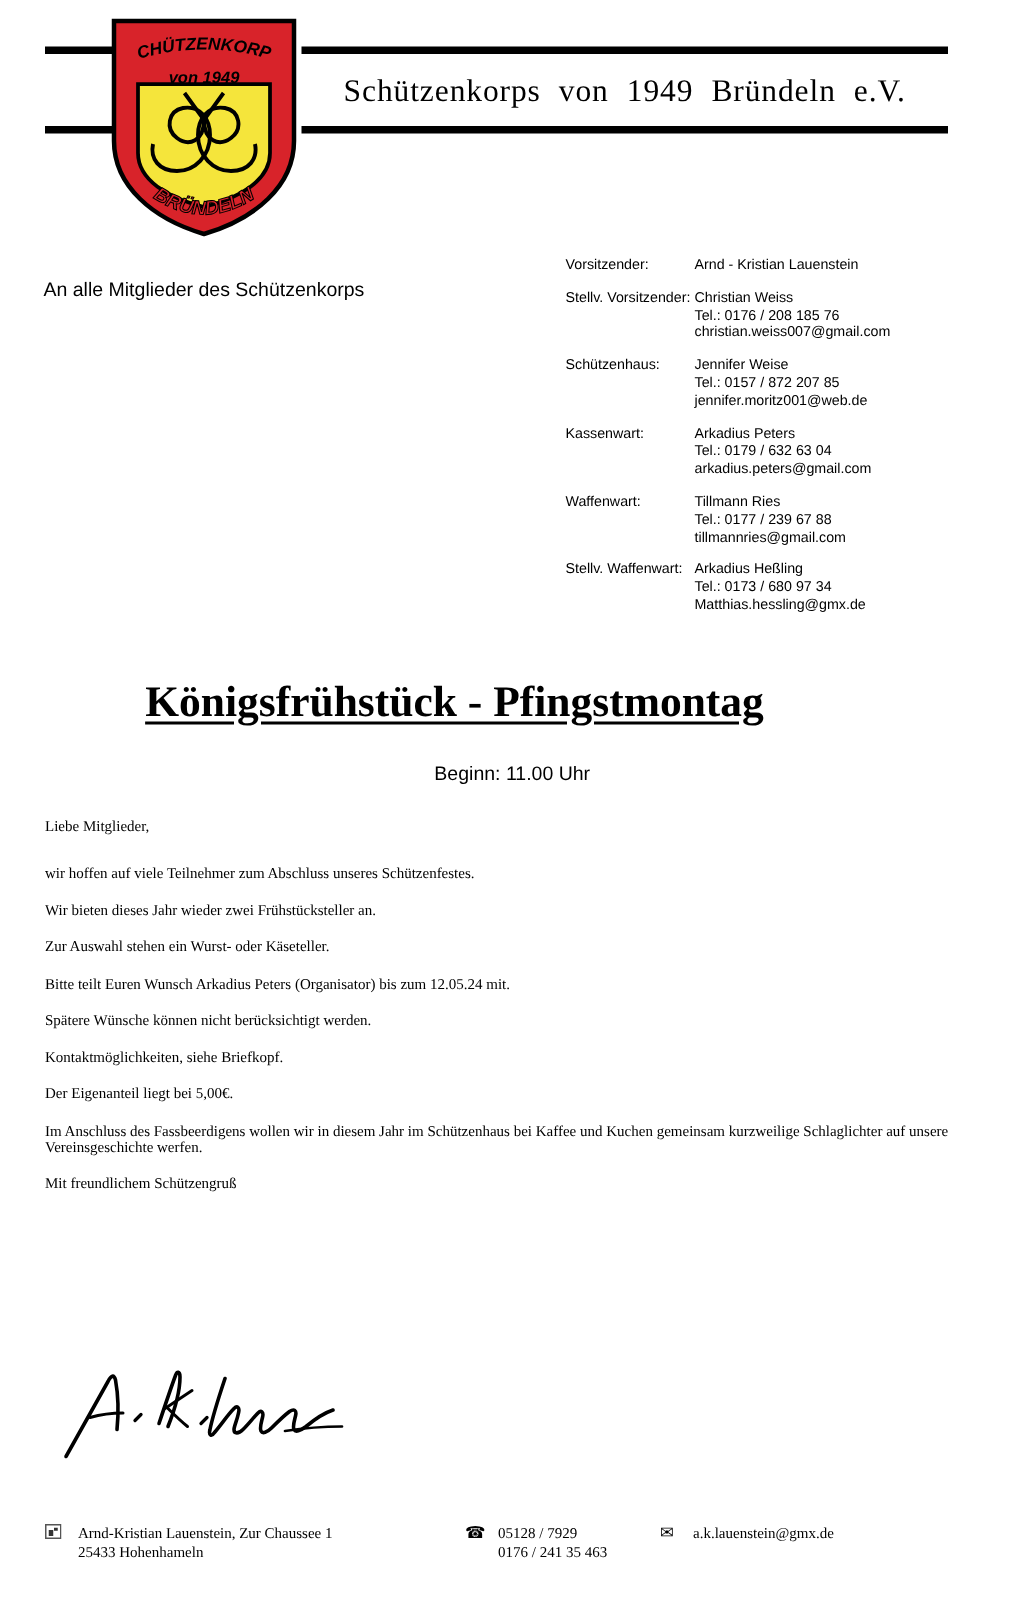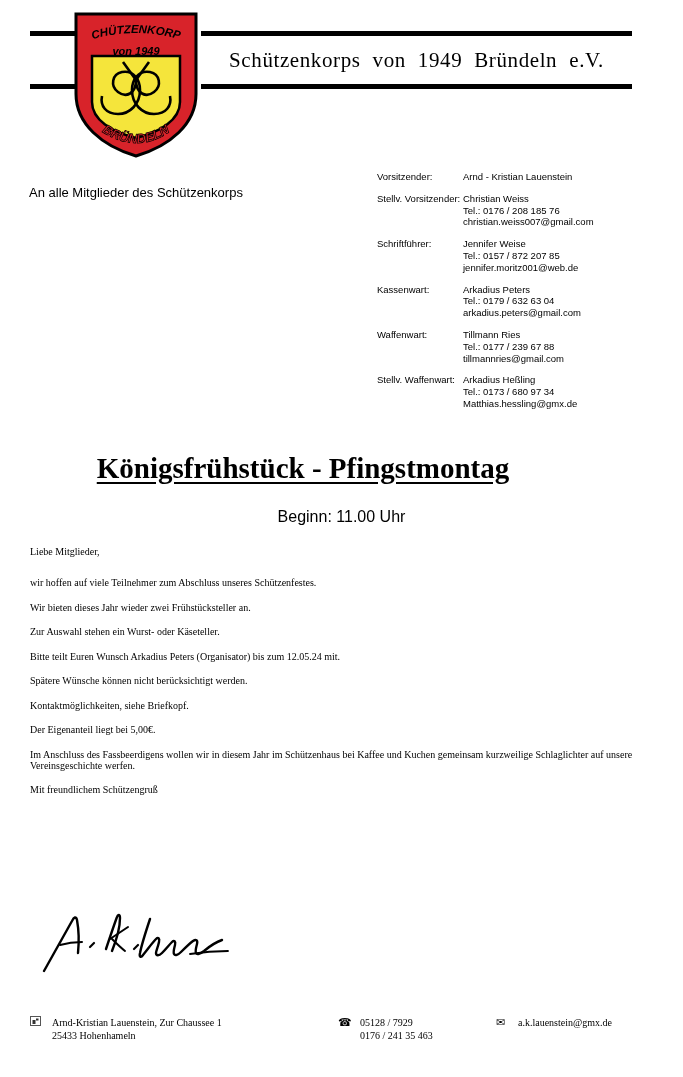--- a/index.html
+++ b/index.html
@@ -105,21 +105,21 @@
     text-decoration: underline;
     text-underline-offset: 4px;
   }
   .subline {
     position: absolute;
     left: 0;
     top: 508px;
     width: 683px;
     text-align: center;
     font-family: "Liberation Sans", sans-serif;
-    font-size: 16px;
+    font-size: 13px;
   }
 
   
   .body-text {
     position: absolute;
     left: 30px;
     top: 546px;
     width: 625px;
     font-family: "Liberation Serif", serif;
     font-size: 10px;
@@ -148,21 +148,20 @@
     left: 30px;
     top: 1016px;
     width: 625px;
     font-family: "Liberation Serif", serif;
     font-size: 10px;
     line-height: 13px;
   }
   .footer-cols {
     display: flex;
     align-items: flex-start;
-    gap: 28px;
   }
   .footer-col { display: flex; align-items: flex-start; }
   .footer-col.address { width: 280px; flex: 0 0 280px; }
   .footer-col.phone   { width: 130px; flex: 0 0 130px; }
   .footer-col.mail    { flex: 1 1 auto; }
   .footer-icon {
     flex: 0 0 auto;
     width: 16px;
     margin-right: 6px;
     line-height: 12px;
@@ -235,21 +234,21 @@
   <div class="board-row">
     <div class="board-role">Stellv. Vorsitzender:</div>
     <div class="board-info">
       <div>Christian Weiss</div>
       <div>Tel.: 0176 / 208 185 76</div>
       <div>christian.weiss007@gmail.com</div>
     </div>
   </div>
 
   <div class="board-row">
-    <div class="board-role">Schriftführer:</div>
+    <div class="board-role">Schützenhaus:</div>
     <div class="board-info">
       <div>Jennifer Weise</div>
       <div>Tel.: 0157 / 872 207 85</div>
       <div>jennifer.moritz001@web.de</div>
     </div>
   </div>
 
   <div class="board-row">
     <div class="board-role">Kassenwart:</div>
     <div class="board-info">

